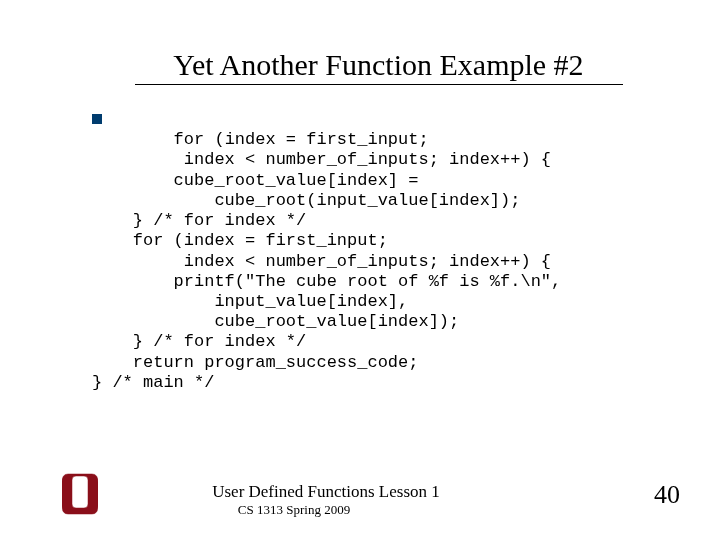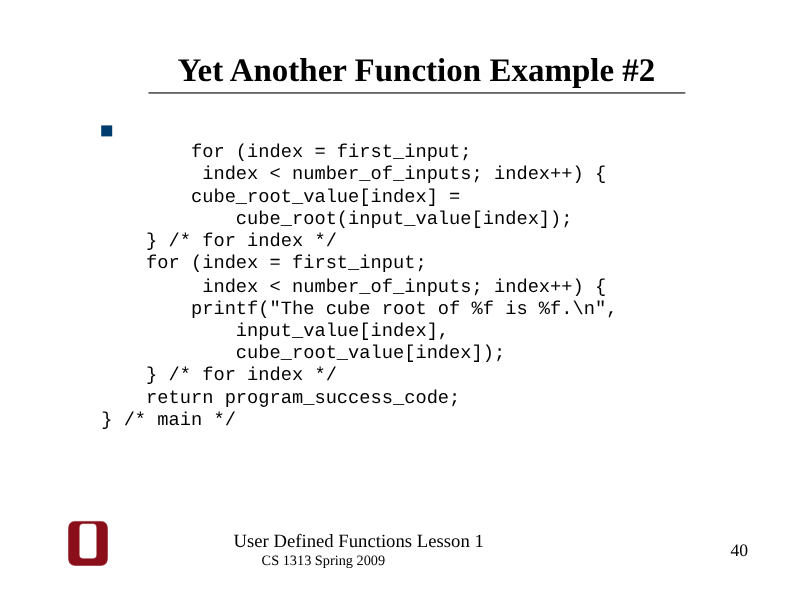--- a/index.html
+++ b/index.html
@@ -1,26 +1,26 @@
 <!DOCTYPE html>
 <html><head>
 <meta charset="utf-8">
 <style>
   * { margin: 0; padding: 0; box-sizing: border-box; }
   html, body { width: 720px; height: 540px; background: #fff; font-family: "Times New Roman", Times, serif; color: #000; overflow: hidden; }
   .slide { position: relative; width: 720px; height: 540px; }
-  .title { position: absolute; top: 48px; left: 0; width: 720px; text-align: center; font-size: 30px; font-weight: 700; padding-left: 37px; }
+  .title { position: absolute; top: 48px; left: 0; width: 720px; text-align: center; font-size: 30px; font-weight: 400; padding-left: 37px; }
   .title .thin-rule { width: 488px; height: 1px; background: #000; margin: 2px auto 0; }
   .code { position: absolute; top: 110px; left: 92px; font-family: "Courier New", Courier, monospace; font-size: 17px; line-height: 1.19; white-space: pre; }
   .footer-area { position: absolute; left: 0; bottom: 8px; width: 720px; height: 70px; }
   .ou-logo { position: absolute; left: 62px; bottom: 14px; width: 36px; height: 48px; }
   .ou-logo svg { width: 36px; height: 48px; }
   .footer-title { position: absolute; left: 0; bottom: 30px; width: 652px; text-align: center; font-size: 17px; margin-top: 24px; }
   .footer-sub { position: absolute; left: 0; bottom: 14px; width: 588px; text-align: center; font-size: 13px; }
-  .page-num { position: absolute; right: 40px; bottom: 22px; font-size: 16px; }
+  .page-num { position: absolute; right: 40px; bottom: 22px; font-size: 26px; }
   .bullet { position: absolute; left: 0; top: 4px; width: 10px; height: 10px; background: #003c6e; }
 </style>
 </head>
 <body>
 
 <div class="slide">
 
   <div class="title">
     <span>Yet Another Function Example #2</span>
     <div class="thin-rule"></div>

